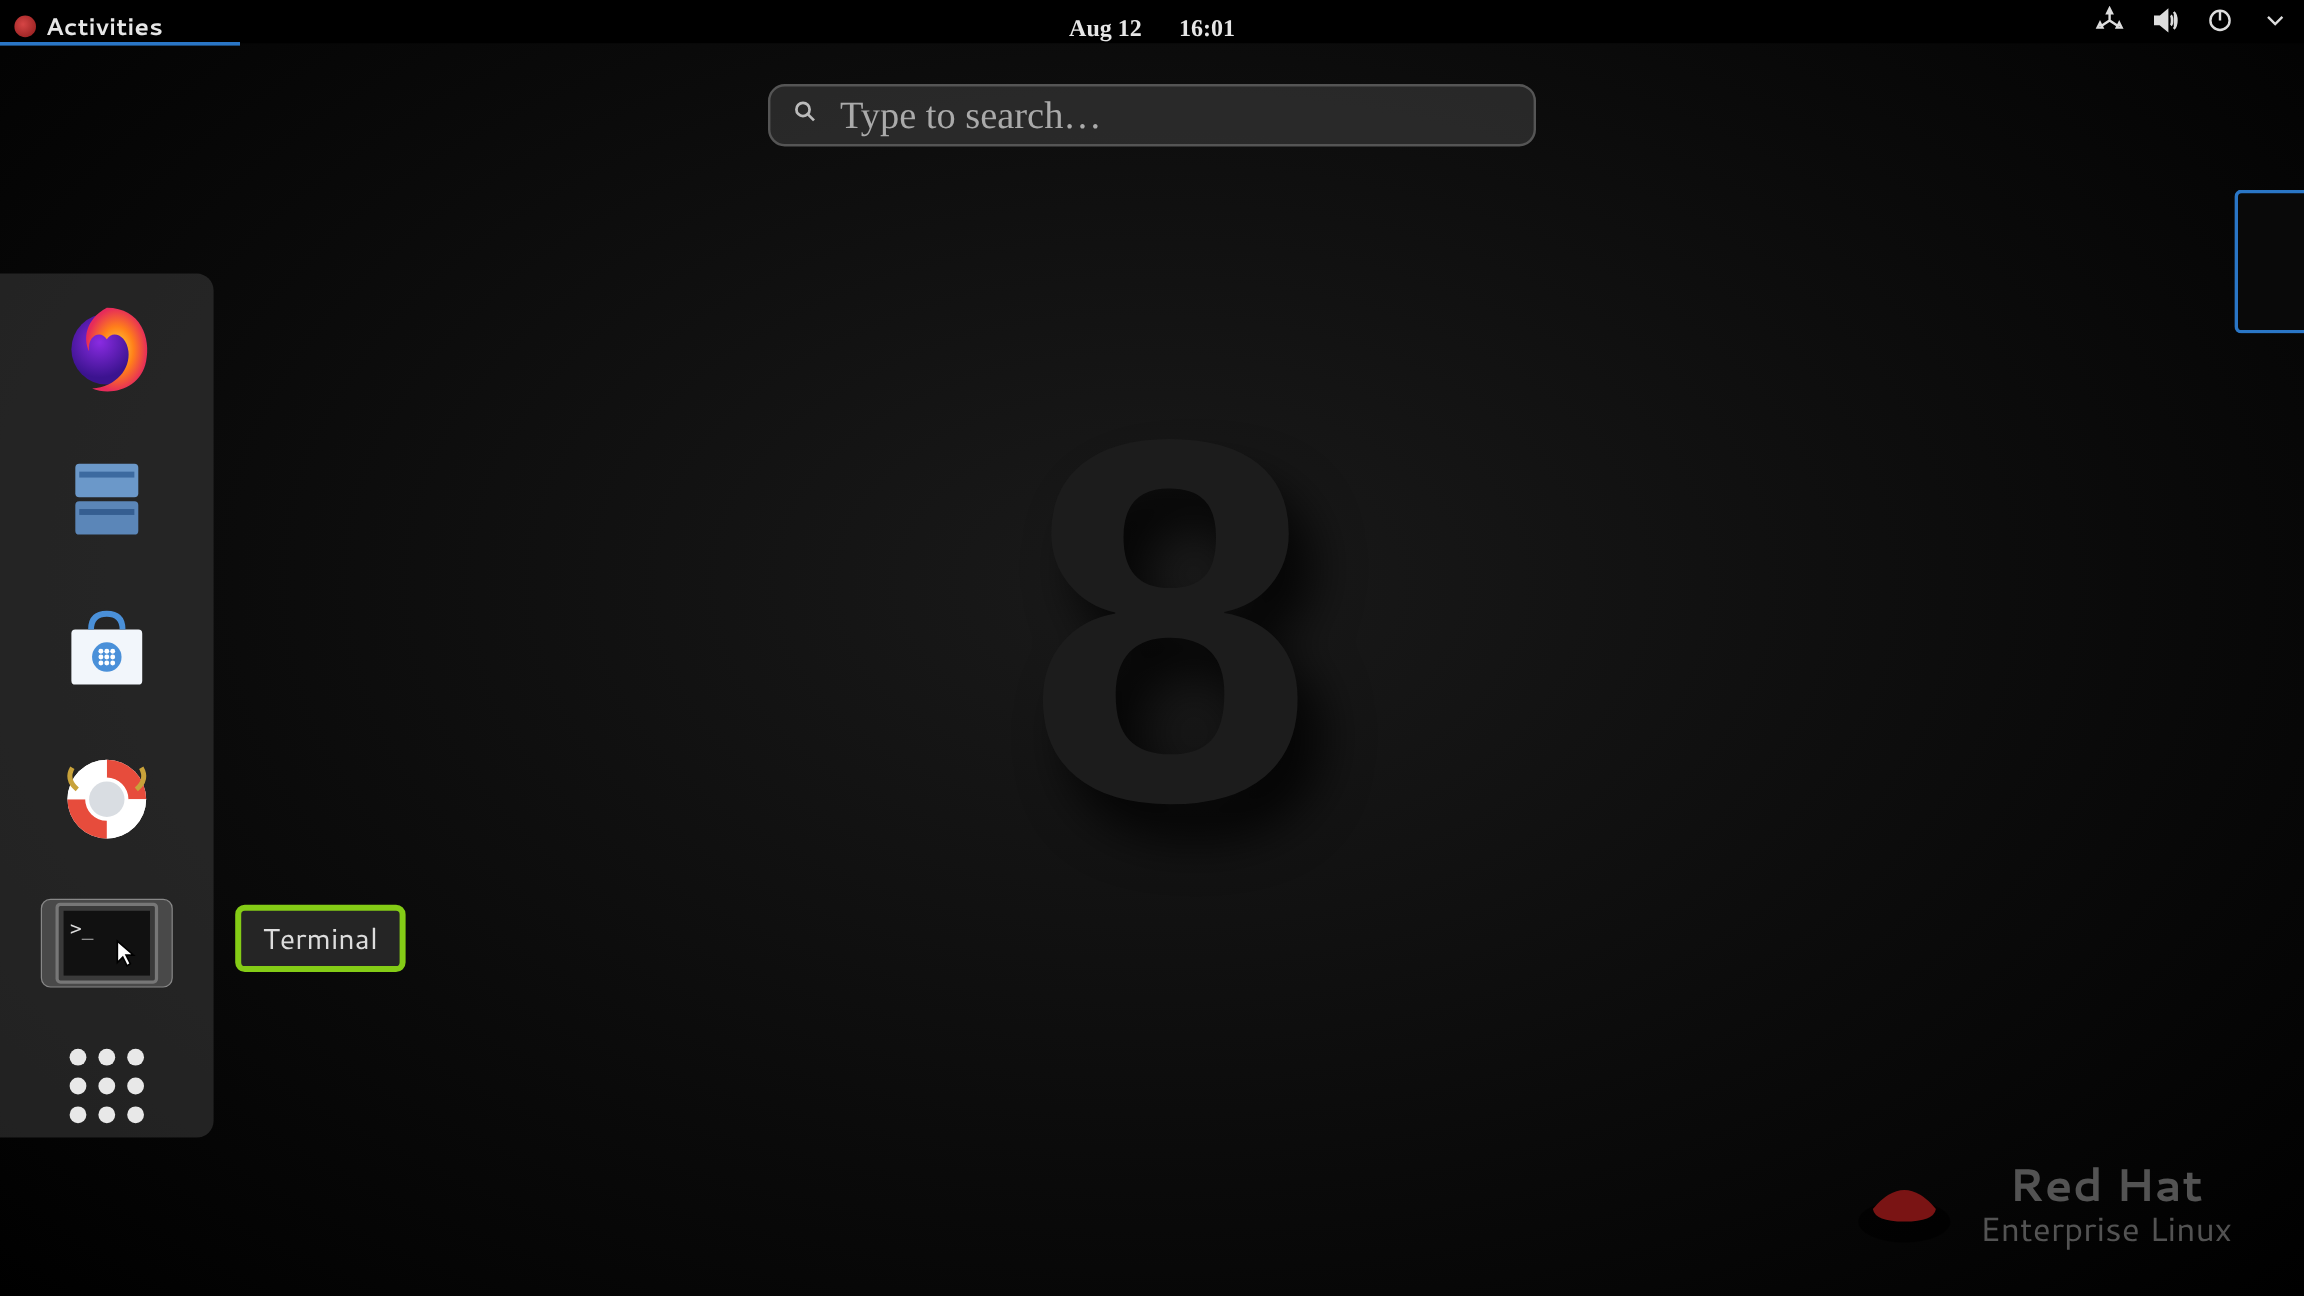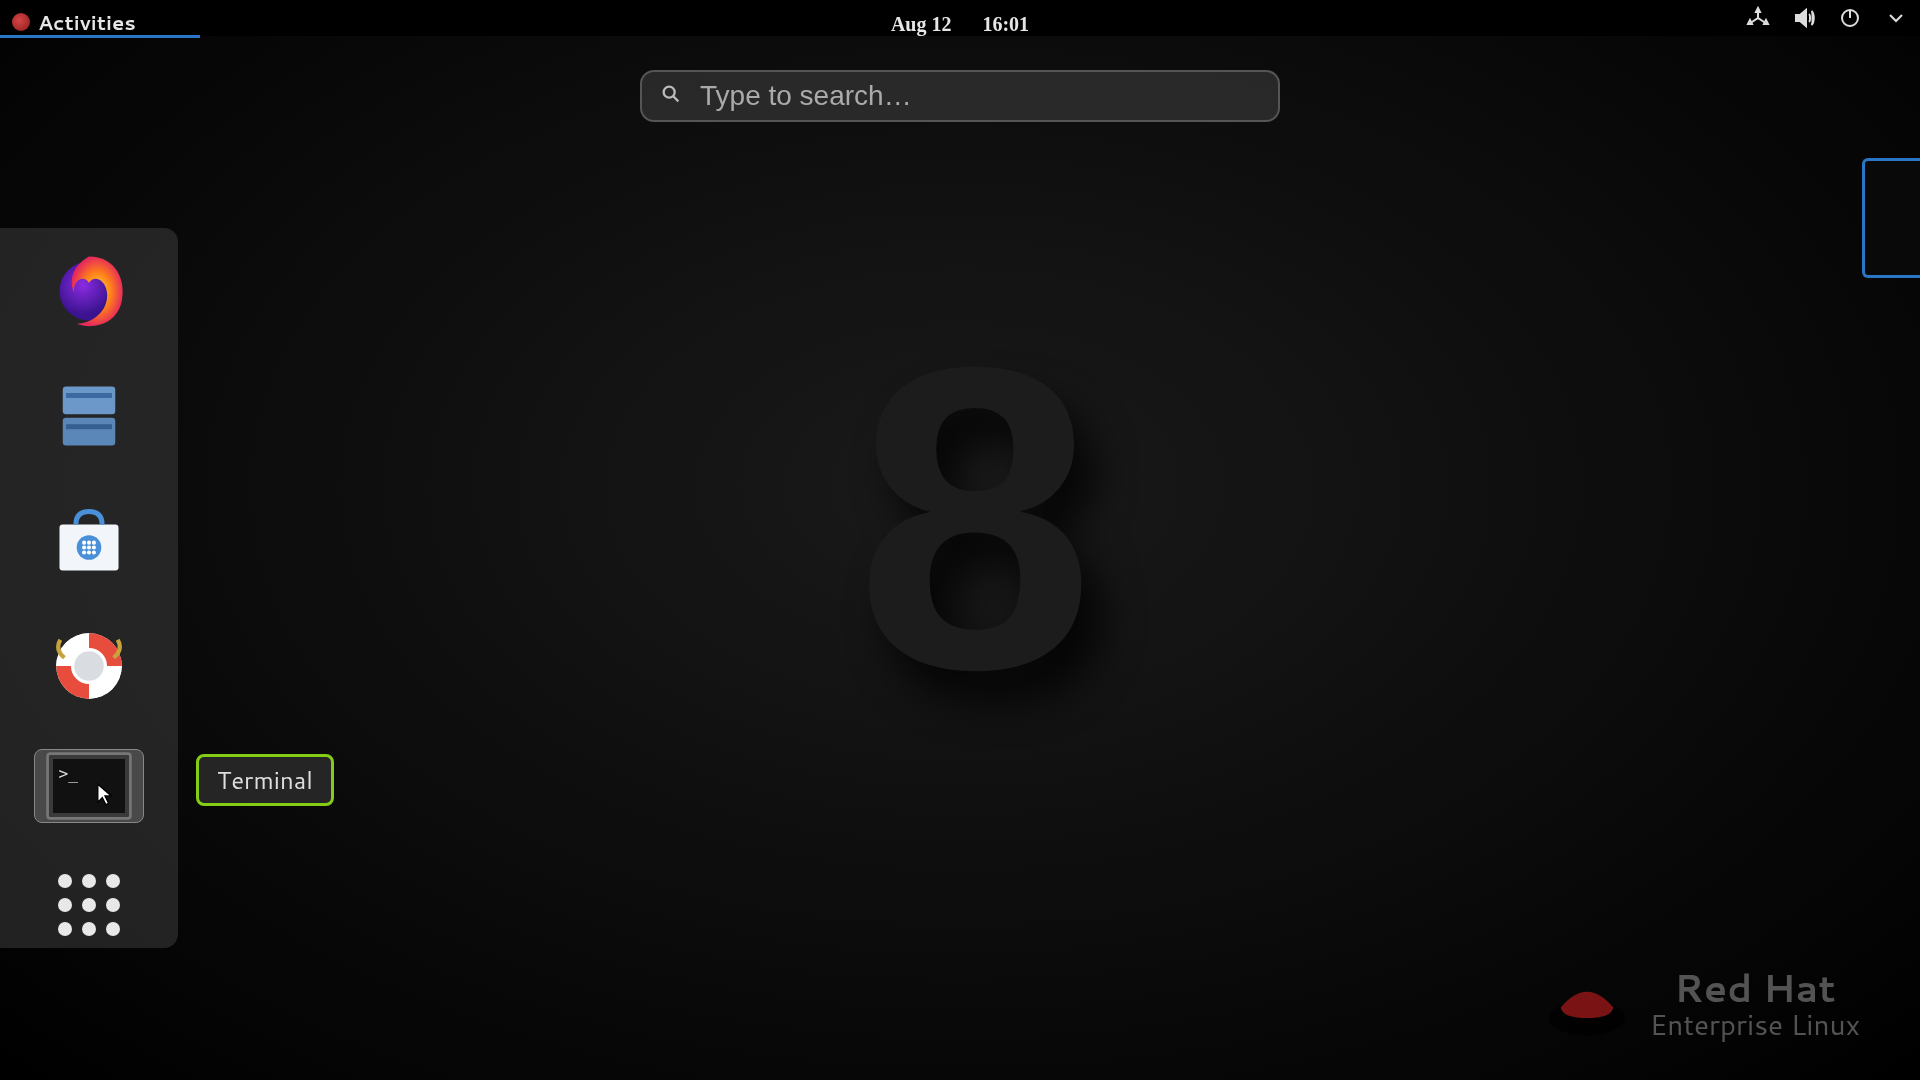--- a/index.html
+++ b/index.html
@@ -52,21 +52,22 @@
     align-items: center;
     padding: 0 18px;
     gap: 18px;
   }
   .search-wrap input {
     flex: 1;
     background: transparent;
     border: none;
     outline: none;
     color: #a21caf;
-    font-size: 28px;
+    font-size: 32px;
+    font-family: Liberation Serif, serif;
   }
   .search-wrap input::placeholder { color: #aaa; }
 
   
   .dock {
     position: absolute;
     left: 0;
     top: 228px;
     width: 178px;
     height: 720px;
@@ -89,21 +90,21 @@
     border: 1px solid #888;
     width: 110px; height: 90px;
   }
 
   
   .tooltip {
     position: absolute;
     left: 196px;
     top: 754px;
     background: rgba(40,40,40,0.92);
-    border: 3px solid #84cc16;
+    border: 5px solid #84cc16;
     border-radius: 8px;
     padding: 6px 18px;
     color: #ddd;
     font-size: 24px;
   }
 
   
   .workspace-thumb {
     position: absolute;
     right: 0; top: 158px;

